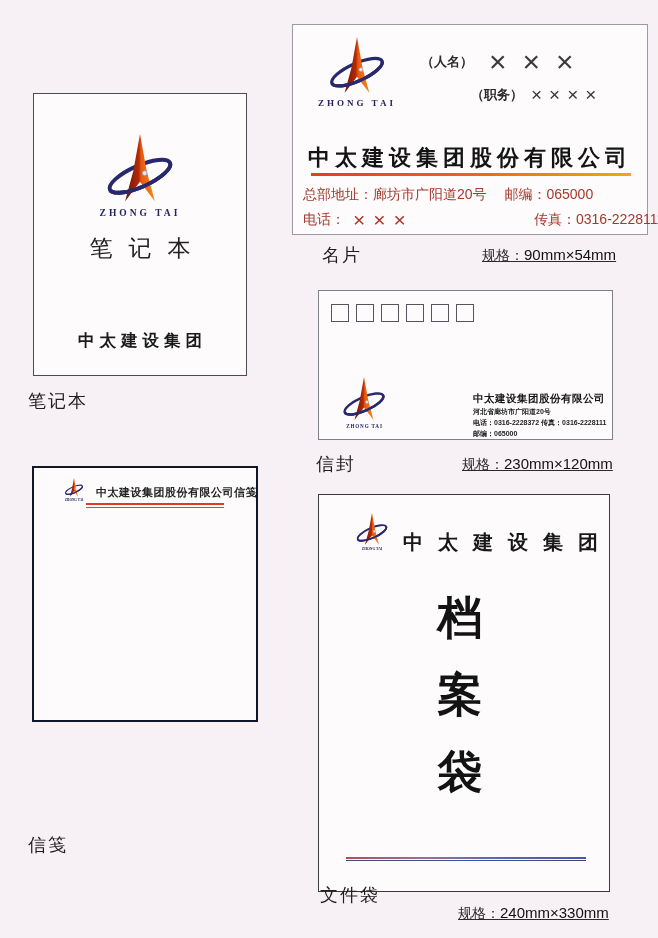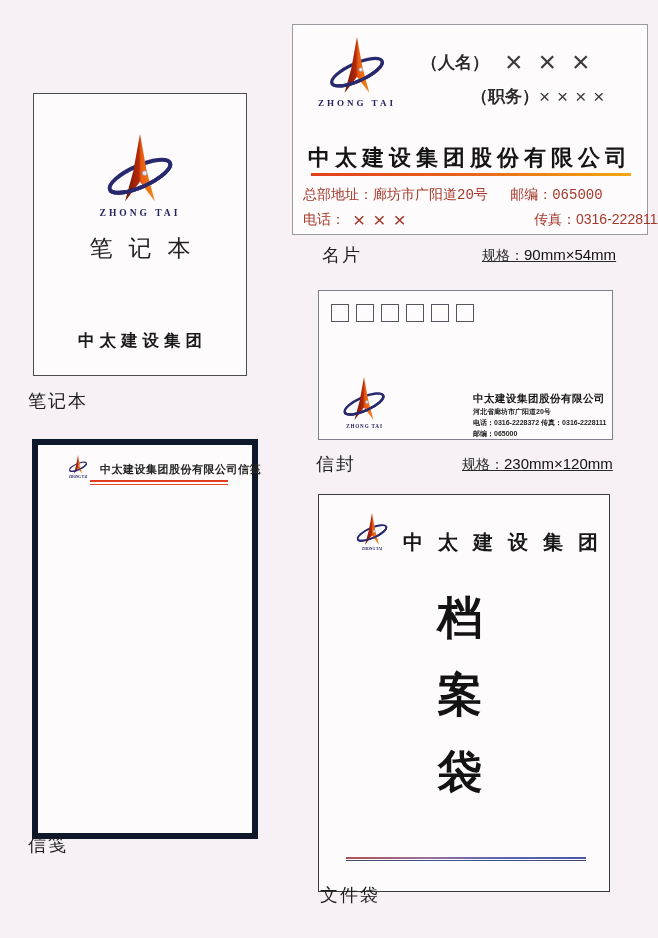--- a/index.html
+++ b/index.html
@@ -21,33 +21,33 @@
   .logo svg{display:block;}
   .logo-caption{
     font-family:"Liberation Serif",serif;
     font-weight:bold;color:#23235f;white-space:nowrap;text-align:center;
   }
   
   .bc{left:292px;top:24px;width:356px;height:211px;border:1px solid #9a9aa0;}
   .bc .logo{left:26px;top:12px;width:76px;}
   .bc .logo-caption{font-size:9px;letter-spacing:3px;margin-top:1px;}
   .bc-name-row{position:absolute;left:128px;top:22px;display:flex;align-items:center;gap:16px;}
-  .bc-field-label{font-size:17px;font-weight:bold;color:#2a2a2a;white-space:nowrap;}
+  .bc-field-label{font-size:13px;font-weight:bold;color:#2a2a2a;white-space:nowrap;}
   .bc-name-x{font-size:30px;font-weight:400;letter-spacing:16px;color:#3a3a3a;line-height:1;}
-  .bc-title-row{position:absolute;left:178px;top:60px;display:flex;align-items:center;}
+  .bc-title-row{position:absolute;left:178px;top:60px;display:flex;align-items:center;gap:8px;}
   .bc-title-x{font-size:19px;letter-spacing:7px;color:#3a3a3a;line-height:1;}
   .bc-company{
     position:absolute;left:0;right:0;top:118px;text-align:center;
     font-size:22px;font-weight:bold;letter-spacing:5px;color:#141414;white-space:nowrap;
   }
   .bc-underline{
     position:absolute;left:18px;right:16px;top:148px;height:2.5px;
     background:linear-gradient(90deg,#e2401c,#e8661a,#f2a80e);
   }
-  .bc-row1{position:absolute;left:10px;top:161px;font-size:14px;color:#a5382a;white-space:nowrap;font-family:Liberation Mono, monospace;}
+  .bc-row1{position:absolute;left:10px;top:161px;font-size:14px;color:#a5382a;white-space:nowrap;}
   .bc-row1 .gap{display:inline-block;width:14px;}
   .bc-row2-phone{position:absolute;left:10px;top:184px;font-size:14px;color:#a5382a;display:flex;align-items:center;gap:8px;}
   .bc-phone-x{font-size:21px;letter-spacing:8px;line-height:1;}
   .bc-row2-fax{position:absolute;left:241px;top:186px;font-size:14px;color:#a5382a;white-space:nowrap;}
   
   .caption{position:absolute;white-space:nowrap;}
   .item-name{font-size:18px;font-weight:normal;color:#1e1e1e;letter-spacing:2px;}
   .spec{font-size:14px;color:#2b2b2b;text-decoration:underline;}
   .spec .val{font-size:15px;color:#111;}
   
@@ -65,21 +65,21 @@
   
   .env{left:318px;top:290px;width:295px;height:150px;border:1px solid #808088;}
   .postal-boxes{position:absolute;left:12px;top:13px;display:flex;gap:7px;}
   .postal-box{width:16px;height:16px;border:1.5px solid #55555e;display:inline-block;background:transparent;}
   .env .logo{left:15px;top:86px;width:60px;}
   .env .logo-caption{font-size:6px;letter-spacing:1px;transform:scale(.85);margin-top:0;}
   .env-info{position:absolute;left:154px;top:101px;width:136px;}
   .env-company{font-size:10.5px;font-weight:bold;color:#151515;letter-spacing:.5px;white-space:nowrap;}
   .env-line{font-size:7px;font-weight:600;color:#222;line-height:1.45;white-space:nowrap;margin-top:1px;}
   
-  .lh{left:32px;top:439px;width:226px;height:400px;border:6px solid #0f172a;}
+  .lh{left:32px;top:466px;width:226px;height:256px;border:2px solid #0f172a;}
   .lh .logo{left:28px;top:10px;width:24px;}
   .lh .logo-caption{font-size:6px;transform:scale(.55);margin-top:-1px;}
   .lh-header{
     position:absolute;left:62px;top:17px;font-size:11px;font-weight:bold;
     color:#242424;letter-spacing:.5px;white-space:nowrap;
   }
   .lh-underline{position:absolute;left:52px;top:35px;width:138px;}
   .lh-underline .l1{height:2px;background:#e03b1c;}
   .lh-underline .l2{height:1.5px;background:#e0471c;margin-top:1.5px;}
   
@@ -229,14 +229,17 @@
         <div class="bag-char">袋</div>
       </div>
     <div class="bag-line">
       <div class="l1"></div>
         <div class="l2"></div>
     </div>
   </section>
   <div class="caption" style="left:320px;top:883px;">
     <span class="item-name">文件袋</span>
   </div>
+  <div class="caption" style="left:458px;top:904px;">
+    <span class="spec"><span>规格：</span><span class="val">240mm×330mm</span></span>
+  </div>
 
 </div>
 
 </body></html>

